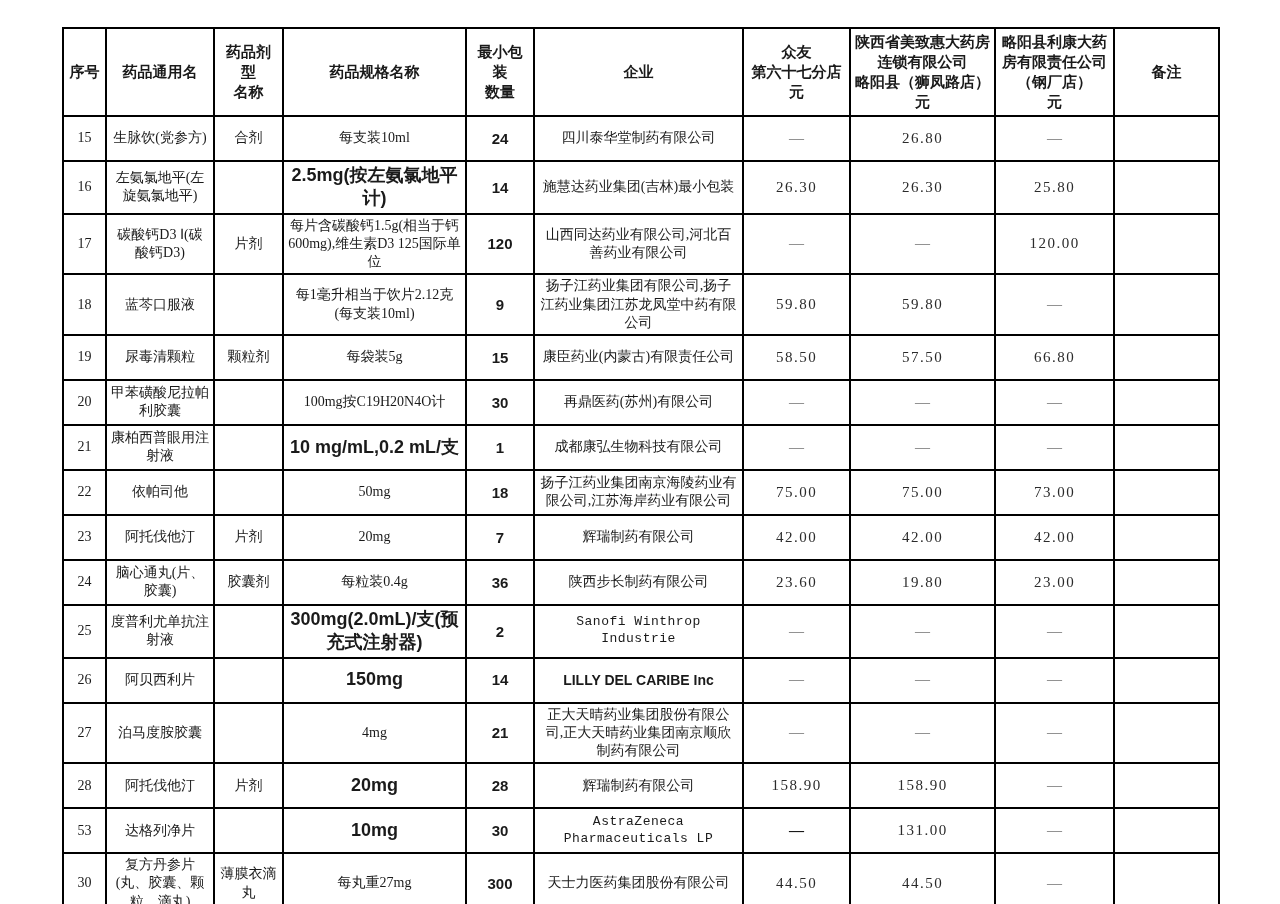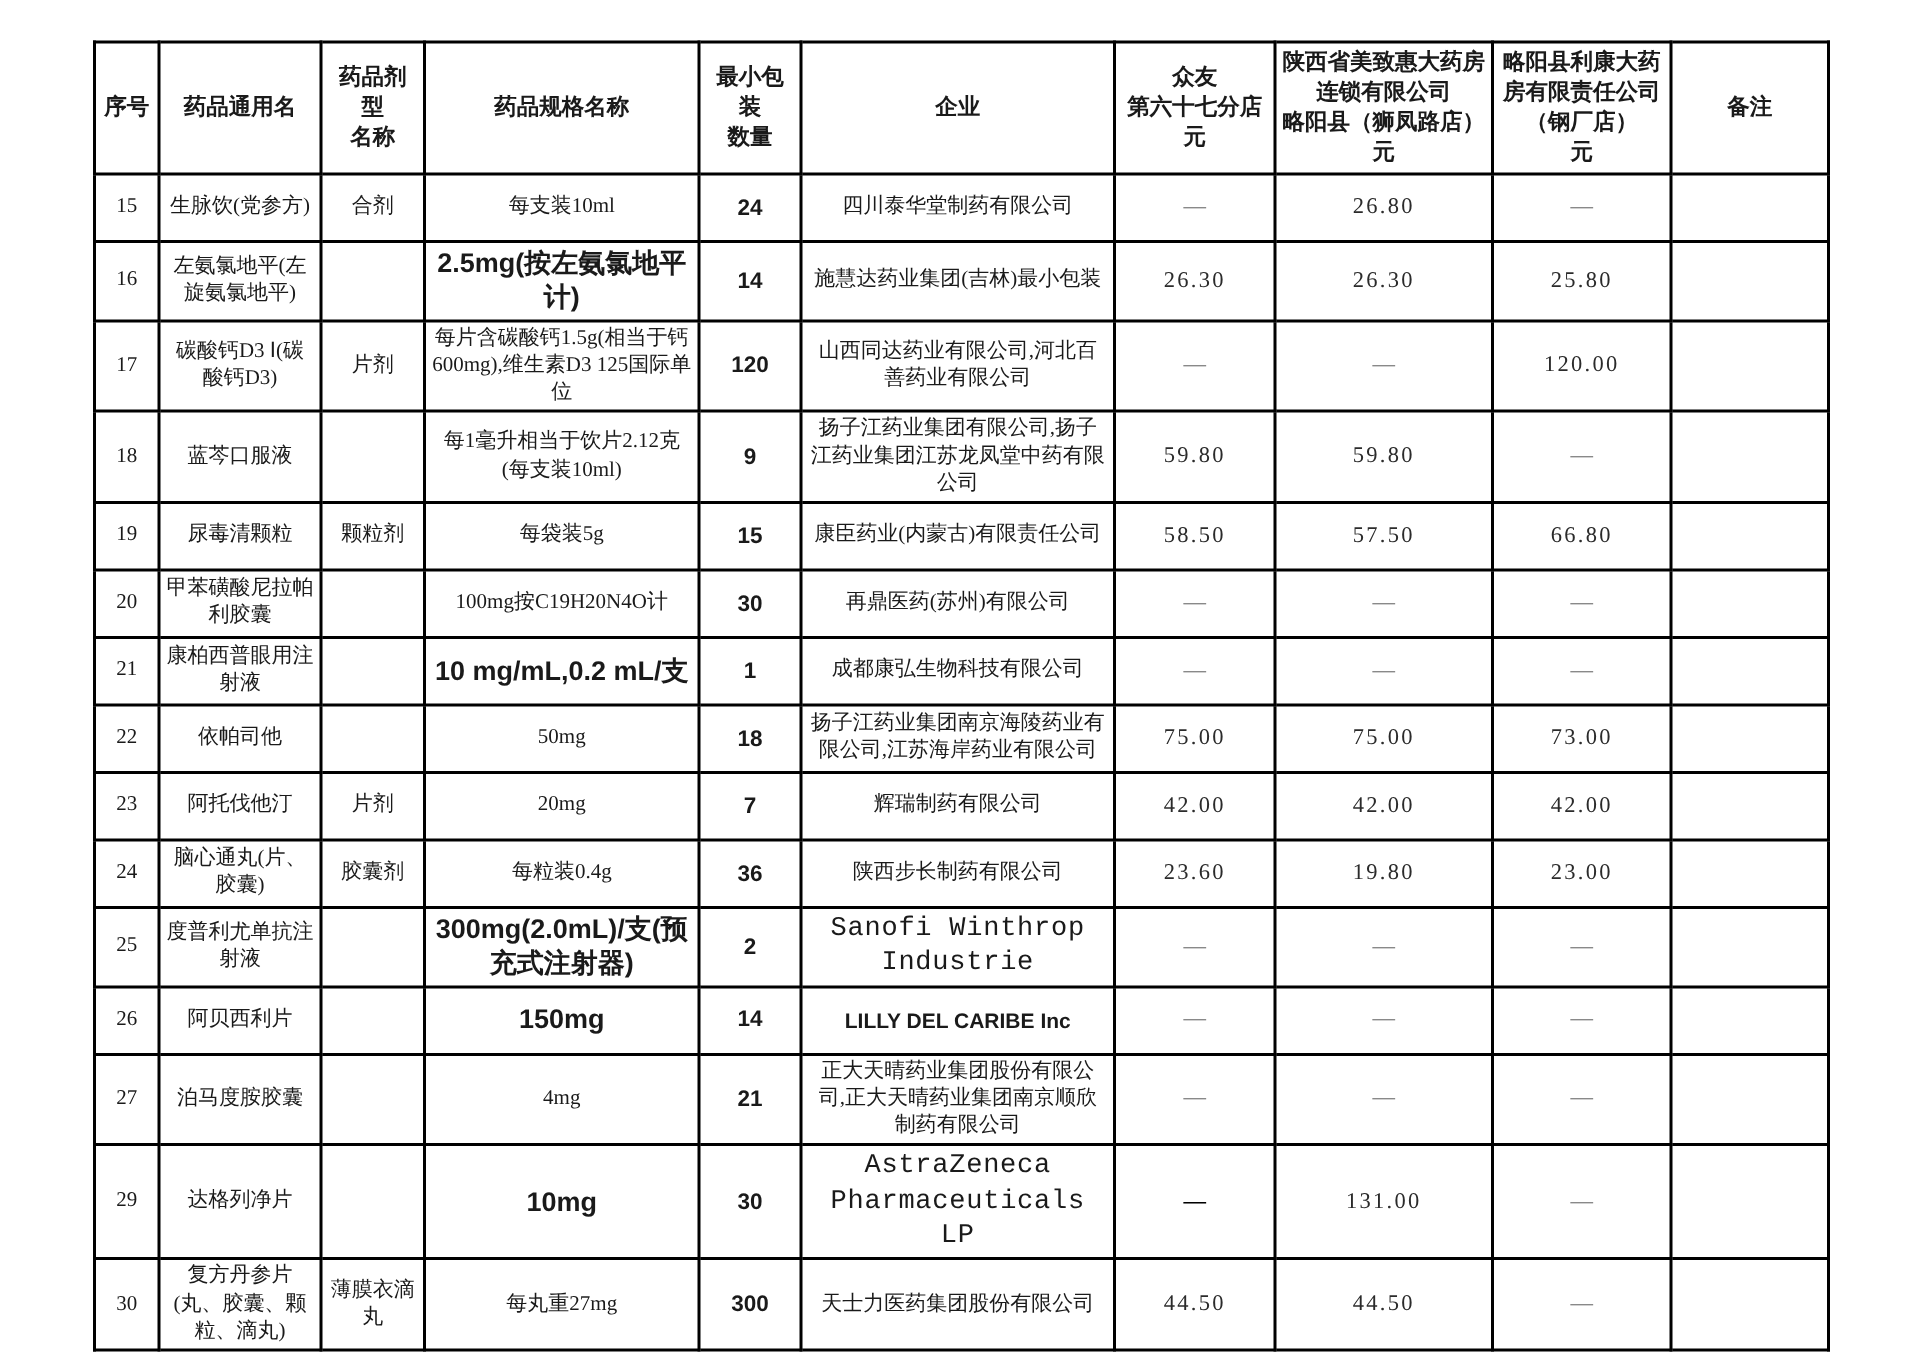--- a/index.html
+++ b/index.html
@@ -64,21 +64,21 @@
     color: #000000;
     font-weight: bold;
   }
   td.spec-bold {
     font-family: "Liberation Sans", sans-serif;
     font-weight: bold;
     font-size: 18px;
   }
   td.company-mono {
     font-family: "Liberation Mono", monospace;
-    font-size: 18px;
+    font-size: 13px;
     letter-spacing: 0.5px;
   }
   td.company-sans {
     font-family: "Liberation Sans", sans-serif;
     font-weight: bold;
     font-size: 14px;
     text-align: center;
   }
 </style>
 </head>
@@ -273,21 +273,33 @@
           <td class="c-form"></td>
           <td class="c-spec">4mg</td>
           <td class="c-qty">21</td>
           <td class="c-company">正大天晴药业集团股份有限公司,正大天晴药业集团南京顺欣制药有限公司</td>
           <td class="c-p1"><span class="dash">—</span></td>
           <td class="c-p2"><span class="dash">—</span></td>
           <td class="c-p3"><span class="dash">—</span></td>
           <td class="c-note"></td>
         </tr>
         <tr>
-          <td class="c-no">29</td>
+          <td class="c-no">28</td>
+          <td class="c-name">阿托伐他汀</td>
+          <td class="c-form">片剂</td>
+          <td class="c-spec spec-bold">20mg</td>
+          <td class="c-qty">28</td>
+          <td class="c-company">辉瑞制药有限公司</td>
+          <td class="c-p1">158.90</td>
+          <td class="c-p2">158.90</td>
+          <td class="c-p3"><span class="dash">—</span></td>
+          <td class="c-note"></td>
+        </tr>
+        <tr>
+          <td class="c-no">53</td>
           <td class="c-name">达格列净片</td>
           <td class="c-form"></td>
           <td class="c-spec spec-bold">10mg</td>
           <td class="c-qty">30</td>
           <td class="c-company company-mono">AstraZeneca Pharmaceuticals LP</td>
           <td class="c-p1"><span class="dash bold-dash">—</span></td>
           <td class="c-p2">131.00</td>
           <td class="c-p3"><span class="dash">—</span></td>
           <td class="c-note"></td>
         </tr>

